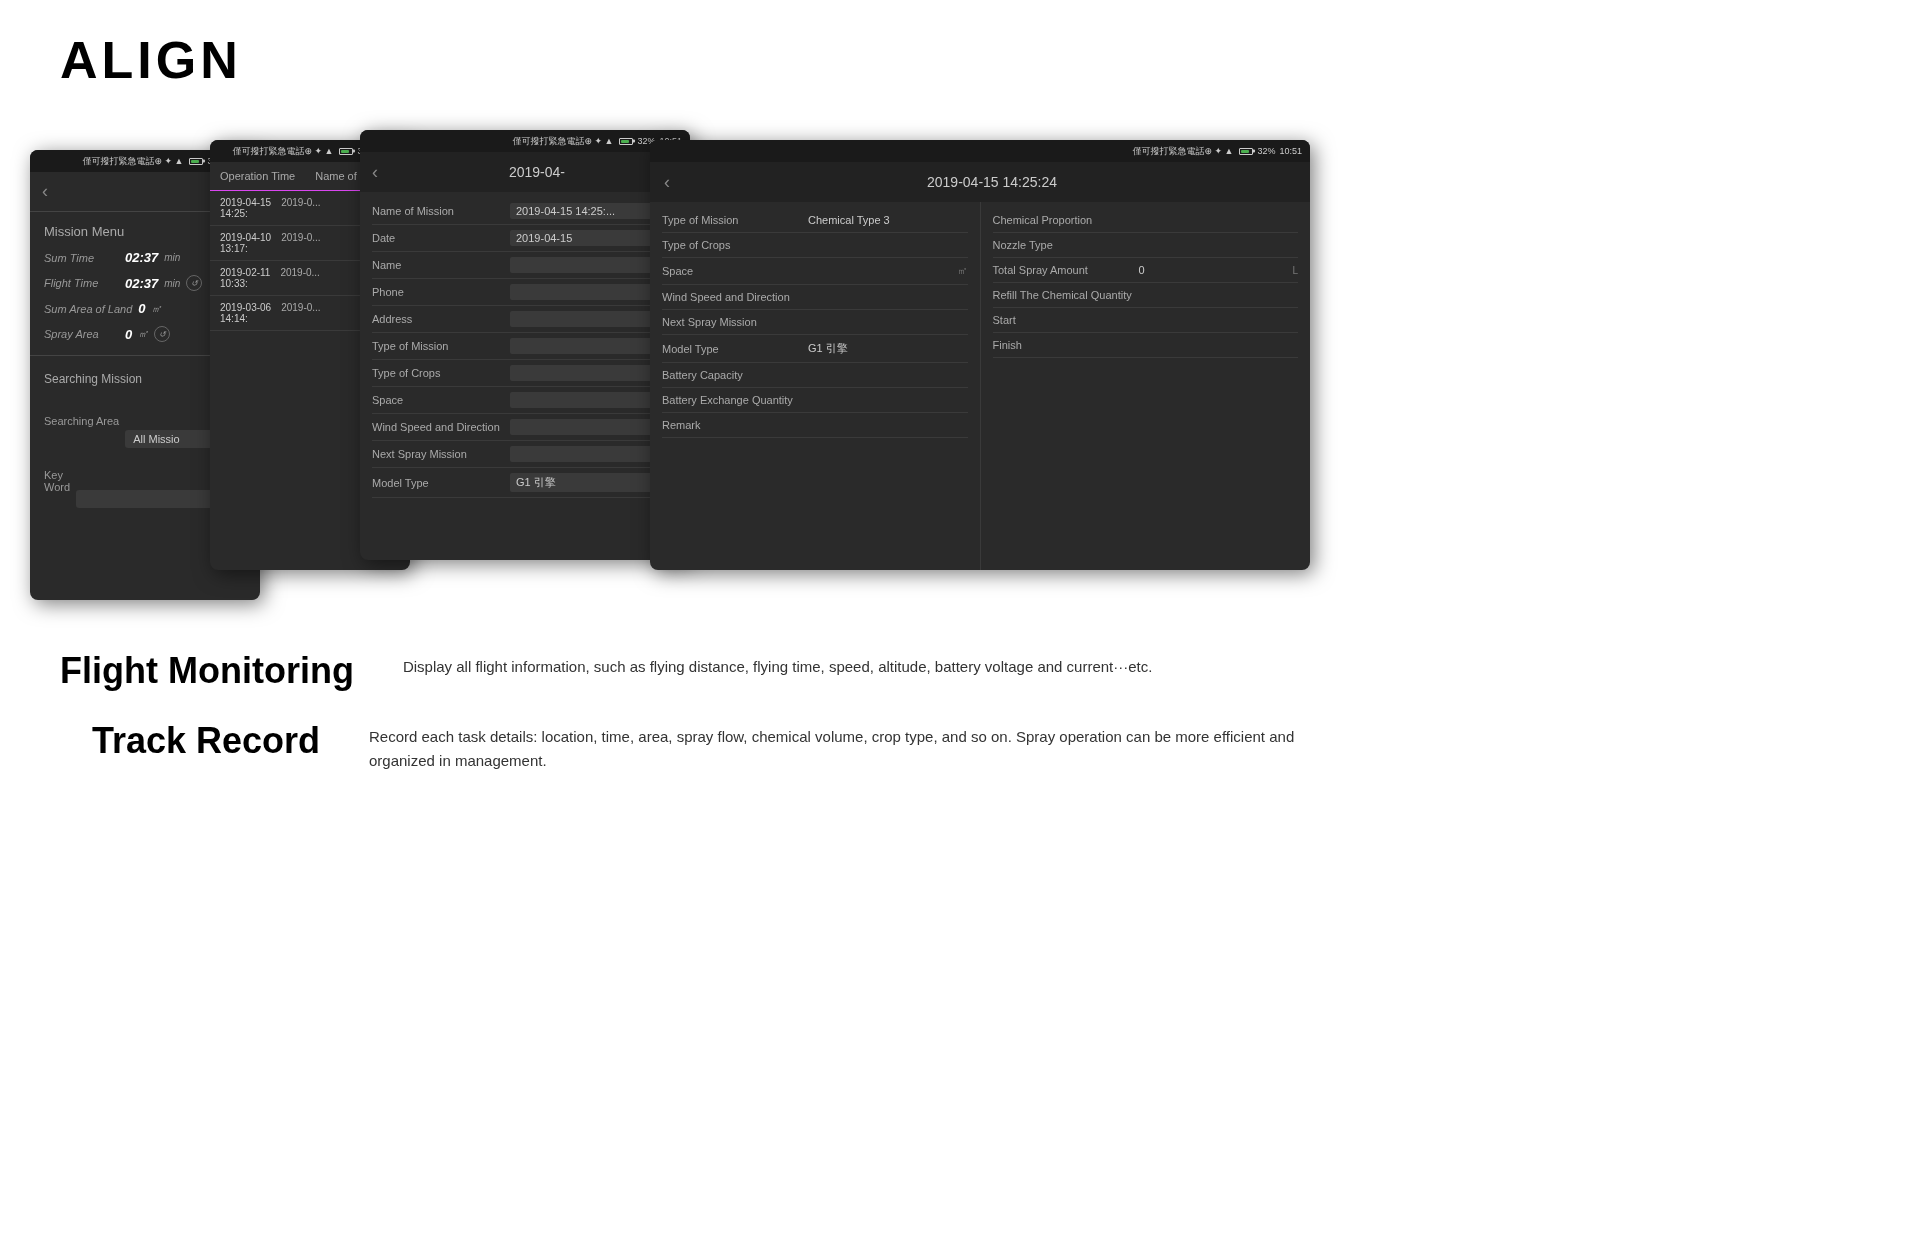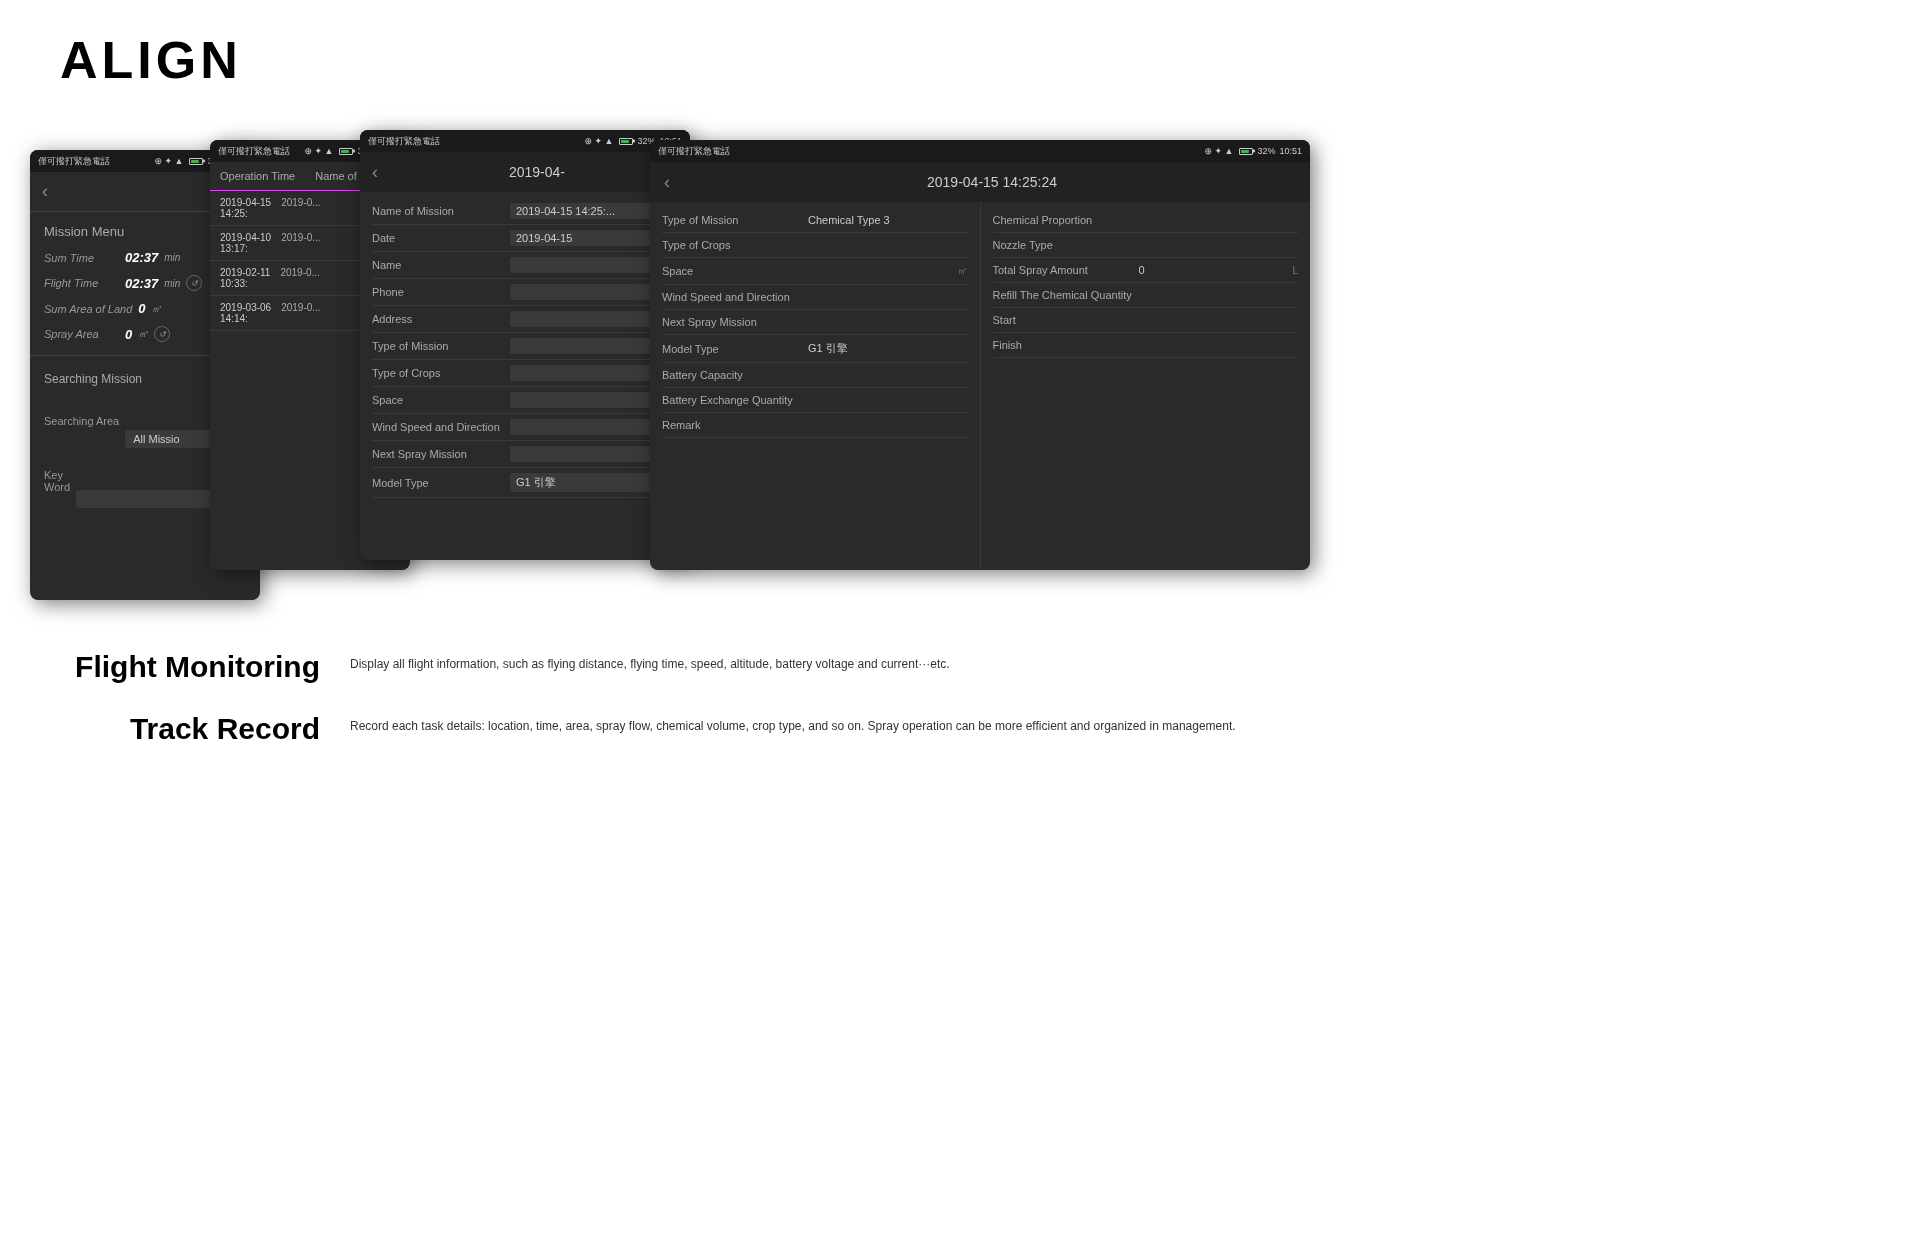--- a/index.html
+++ b/index.html
@@ -40,21 +40,21 @@
       overflow: hidden;
       box-shadow: 4px 4px 20px rgba(0,0,0,0.5);
     }
 
     
     .status-bar {
       height: 22px;
       background: #1a1a1a;
       display: flex;
       align-items: center;
-      justify-content: space-between;
+      justify-content: flex-end;
       padding: 0 8px;
       font-size: 9px;
       color: #ccc;
     }
     .status-left { display: flex; align-items: center; gap: 4px; }
     .status-right { display: flex; align-items: center; gap: 4px; }
     .battery-icon {
       display: inline-block;
       width: 14px;
       height: 7px;
@@ -277,33 +277,34 @@
       width: 1250px;
     }
 
     .feature-row {
       display: flex;
       align-items: flex-start;
       margin-bottom: 28px;
       gap: 30px;
     }
     .feature-title {
-      font-size: 30px;
+      font-size: 36px;
       font-weight: 900;
       color: #000;
       min-width: 260px;
       text-align: right;
       font-family: Arial Black, Arial, sans-serif;
     }
     .feature-desc {
-      font-size: 12px;
+      font-size: 15px;
       color: #333;
       line-height: 1.6;
       flex: 1;
       padding-top: 5px;
+      margin-left: 19px;
     }
 
     .select-box {
       background: #3a3a3a;
       border: none;
       color: #ccc;
       font-size: 11px;
       padding: 2px 4px;
     }
   </style>

